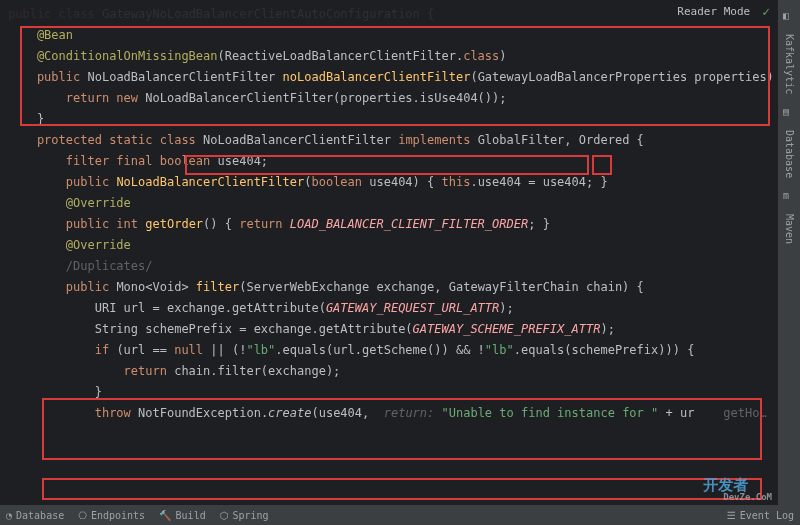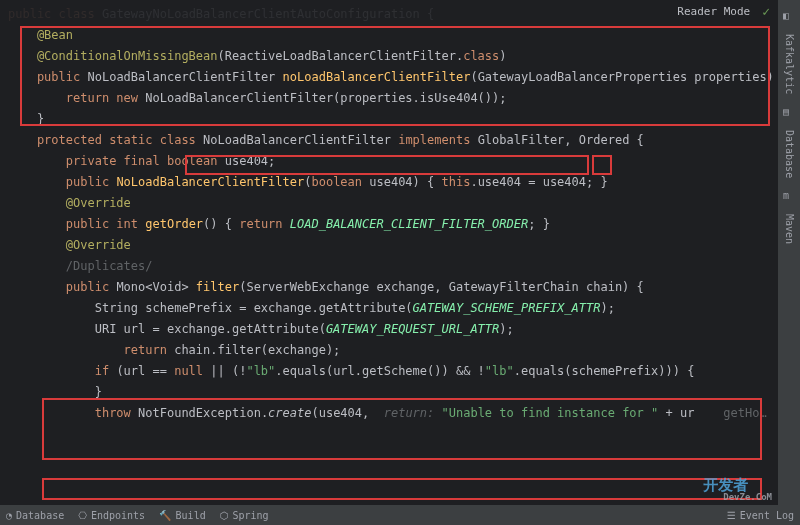--- a/index.html
+++ b/index.html
@@ -44,21 +44,21 @@
   padding: 4px 24px 8px 8px;
   line-height: 21px;
   position: relative;
 }
 .line { white-space: pre; color: #bcbec4; }
 .kw { color: #cf8e6d; }
 .cls { color: #bcbec4; }
 .ann { color: #b3ae60; }
 .fndef { color: #ffc66d; }
 .str { color: #6aab73; }
-.const { color: #86efac; font-style: italic; }
+.const { color: #fca5a5; font-style: italic; }
 .dim { color: #606366; margin-top: 20px; }
 .ital { font-style: italic; margin-top: 43px; }
 .hintlabel { color: #606366; font-style: italic; }
 .red-box {
   position: absolute;
   border: 2px solid #d93b3b;
   pointer-events: none;
 }
 .box1 { top: 26px; left: 20px; width: 750px; height: 100px; }
 .box2 { top: 155px; left: 185px; width: 404px; height: 20px; }
@@ -140,34 +140,34 @@
     <div class="line"><span class="kw">public </span><span class="kw">class </span><span class="cls">GatewayNoLoadBalancerClientAutoConfiguration </span><span>{</span></div>
     <div class="line"></div>
     <div class="line"><span class="ann">    @Bean</span></div>
     <div class="line"><span class="ann">    @ConditionalOnMissingBean</span><span>(ReactiveLoadBalancerClientFilter.</span><span class="kw">class</span><span>)</span></div>
     <div class="line"><span class="kw">    public </span><span>NoLoadBalancerClientFilter </span><span class="fndef">noLoadBalancerClientFilter</span><span>(GatewayLoadBalancerProperties properties) {</span></div>
     <div class="line"><span class="kw">        return new </span><span>NoLoadBalancerClientFilter(properties.isUse404());</span></div>
     <div class="line">    }</div>
     <div class="line"></div>
     <div class="line"><span class="kw">    protected static class </span><span>NoLoadBalancerClientFilter </span><span class="kw">implements </span><span>GlobalFilter, Ordered </span><span>{</span></div>
     <div class="line"></div>
-    <div class="line"><span class="kw">        private final boolean </span><span>use404;</span></div>
+    <div class="line"><span class="kw">        filter final boolean </span><span>use404;</span></div>
     <div class="line"></div>
     <div class="line"><span class="kw">        public </span><span class="fndef">NoLoadBalancerClientFilter</span><span>(</span><span class="kw">boolean </span><span>use404) { </span><span class="kw">this</span><span>.use404 = use404; }</span></div>
     <div class="line"></div>
     <div class="line"><span class="ann">        @Override</span></div>
     <div class="line"><span class="kw">        public int </span><span class="fndef">getOrder</span><span>() { </span><span class="kw">return </span><span class="const">LOAD_BALANCER_CLIENT_FILTER_ORDER</span><span>; }</span></div>
     <div class="line"></div>
     <div class="line"><span class="ann">        @Override</span></div>
     <div class="line"><span class="dim">        /Duplicates/</span></div>
     <div class="line"><span class="kw">        public </span><span>Mono&lt;Void&gt; </span><span class="fndef">filter</span><span>(ServerWebExchange exchange, GatewayFilterChain chain) {</span></div>
+    <div class="line"><span>            URI url = exchange.getAttribute(</span><span class="const">GATEWAY_REQUEST_URL_ATTR</span><span>);</span></div>
     <div class="line"><span>            String schemePrefix = exchange.getAttribute(</span><span class="const">GATEWAY_SCHEME_PREFIX_ATTR</span><span>);</span></div>
-    <div class="line"><span>            URI url = exchange.getAttribute(</span><span class="const">GATEWAY_REQUEST_URL_ATTR</span><span>);</span></div>
+    <div class="line"><span class="kw">            if </span><span>(url == </span><span class="kw">null </span><span>|| (!</span><span class="str">"lb"</span><span>.equals(url.getScheme()) &amp;&amp; !</span><span class="str">"lb"</span><span>.equals(schemePrefix))) {</span></div>
     <div class="line"><span class="kw">                return </span><span>chain.filter(exchange);</span></div>
-    <div class="line"><span class="kw">            if </span><span>(url == </span><span class="kw">null </span><span>|| (!</span><span class="str">"lb"</span><span>.equals(url.getScheme()) &amp;&amp; !</span><span class="str">"lb"</span><span>.equals(schemePrefix))) {</span></div>
     <div class="line">            }</div>
     <div class="line"></div>
     <div class="line"><span class="kw">            throw </span><span>NotFoundException</span><span>.</span><span class="ital">create</span><span>(use404,  </span><span class="hintlabel">return: </span><span class="str">"Unable to find instance for "</span><span> + ur</span><span class="dim">    getHo…  );</span></div>
 
     <div class="red-box box1"></div>
     <div class="red-box box2"></div>
     <div class="red-box box3"></div>
     <div class="red-box box4"></div>
     <div class="red-box box5"></div>
   </div>

